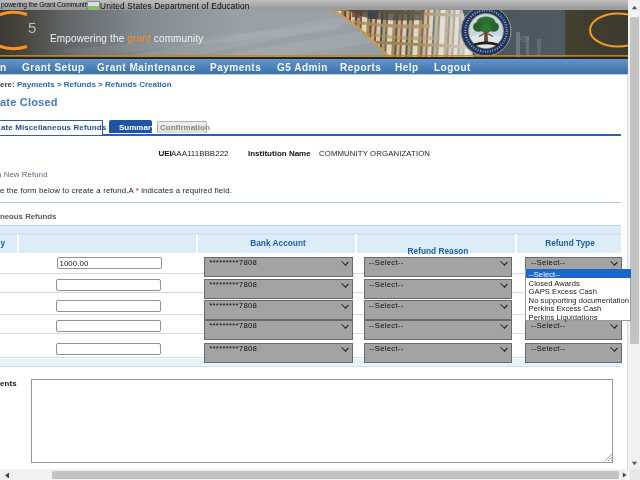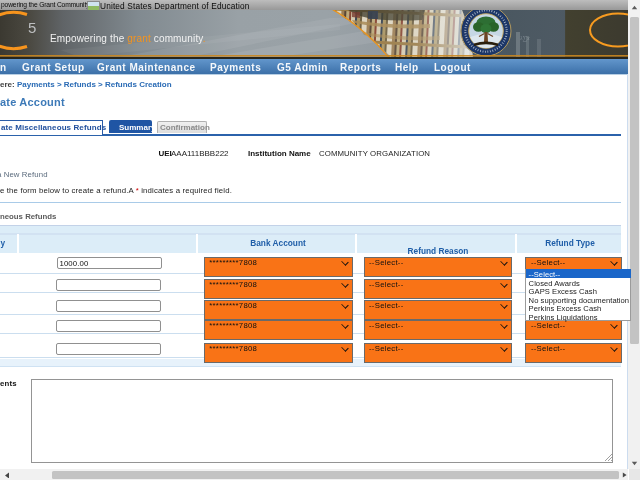--- a/index.html
+++ b/index.html
@@ -1,21 +1,21 @@
 <!DOCTYPE html>
 <html><head>
 <meta charset="utf-8">
 <style>
   html,body{margin:0;padding:0;}
   body{width:640px;height:480px;overflow:hidden;background:#fff;
        font-family:"Liberation Sans",sans-serif;}
   #page{position:relative;width:640px;height:480px;overflow:hidden;}
   .abs{position:absolute;}
   .b{font-weight:bold;}
-  .sel{height:20px;background:#f97316;border:1px solid #6a6a6a;box-sizing:border-box;
+  .sel{height:20px;background:#a3a3a3;border:1px solid #6a6a6a;box-sizing:border-box;
        font-size:7.8px;letter-spacing:0.25px;color:#111;line-height:10.2px;padding-left:4.5px;overflow:hidden;}
   .sel::after{content:"";position:absolute;right:3.2px;top:1px;width:5px;height:5px;
        border-right:1.7px solid #111;border-bottom:1.7px solid #111;transform:rotate(45deg) scale(1,0.76);}
 </style>
 </head>
 <body>
 <div id="page">
 
   <div class="abs" style="left:0;top:0;width:640px;height:10px;background:linear-gradient(#bdbdbd,#989898);border-bottom:1px solid #6e6e6e;"></div>
   <div class="abs" style="left:1px;top:1.2px;font-size:6.7px;letter-spacing:-0.15px;color:#0a0a0a;">powering the Grant Community</div>
@@ -128,21 +128,21 @@
     <span class="abs" style="left:97px;">Grant Maintenance</span>
     <span class="abs" style="left:210px;">Payments</span>
     <span class="abs" style="left:277px;">G5 Admin</span>
     <span class="abs" style="left:340px;">Reports</span>
     <span class="abs" style="left:395px;text-align:center;">Help</span>
     <span class="abs" style="left:434px;">Logout</span>
   </div>
 
   <div class="abs b" style="left:0;top:79.5px;font-size:8px;color:#2a6bb5;"><span style="color:#404040;">ere:</span> Payments &gt; Refunds &gt; Refunds Creation</div>
 
-  <div class="abs b" style="left:0;top:96px;font-size:11px;letter-spacing:0.2px;color:#3d7ab8;">ate Account</div>
+  <div class="abs b" style="left:0;top:96px;font-size:11px;letter-spacing:0.2px;color:#3d7ab8;">ate Closed</div>
 
   <div class="abs" style="left:0;top:133.5px;width:621px;height:2.3px;background:#2b62ab;"></div>
   <div class="abs" style="left:0;top:119.5px;width:102px;height:14px;background:#fff;border-top:1px solid #2a5ca8;border-right:1px solid #2a5ca8;"></div>
   <div class="abs b" style="left:1px;top:123px;font-size:8px;letter-spacing:0.1px;color:#1f4e9c;">ate Miscellaneous Refunds</div>
   <div class="abs" style="left:109px;top:120.4px;width:43px;height:13.1px;background:#1f55a4;border-radius:2px 2px 0 0;"></div>
   <div class="abs b" style="left:119px;top:123.3px;font-size:8px;color:#fff;">Summary</div>
   <div class="abs" style="left:156.5px;top:120.9px;width:50px;height:12.6px;background:linear-gradient(#f0f0f0,#dcdcdc);border:1px solid #b0b0b0;border-bottom:none;border-radius:2px 2px 0 0;box-sizing:border-box;"></div>
   <div class="abs b" style="left:160px;top:123.3px;font-size:8px;color:#8a8a8a;">Confirmation</div>
 
   <div class="abs b" style="left:146.5px;top:149px;font-size:8px;color:#111;margin-left:12px;">UEI</div>

